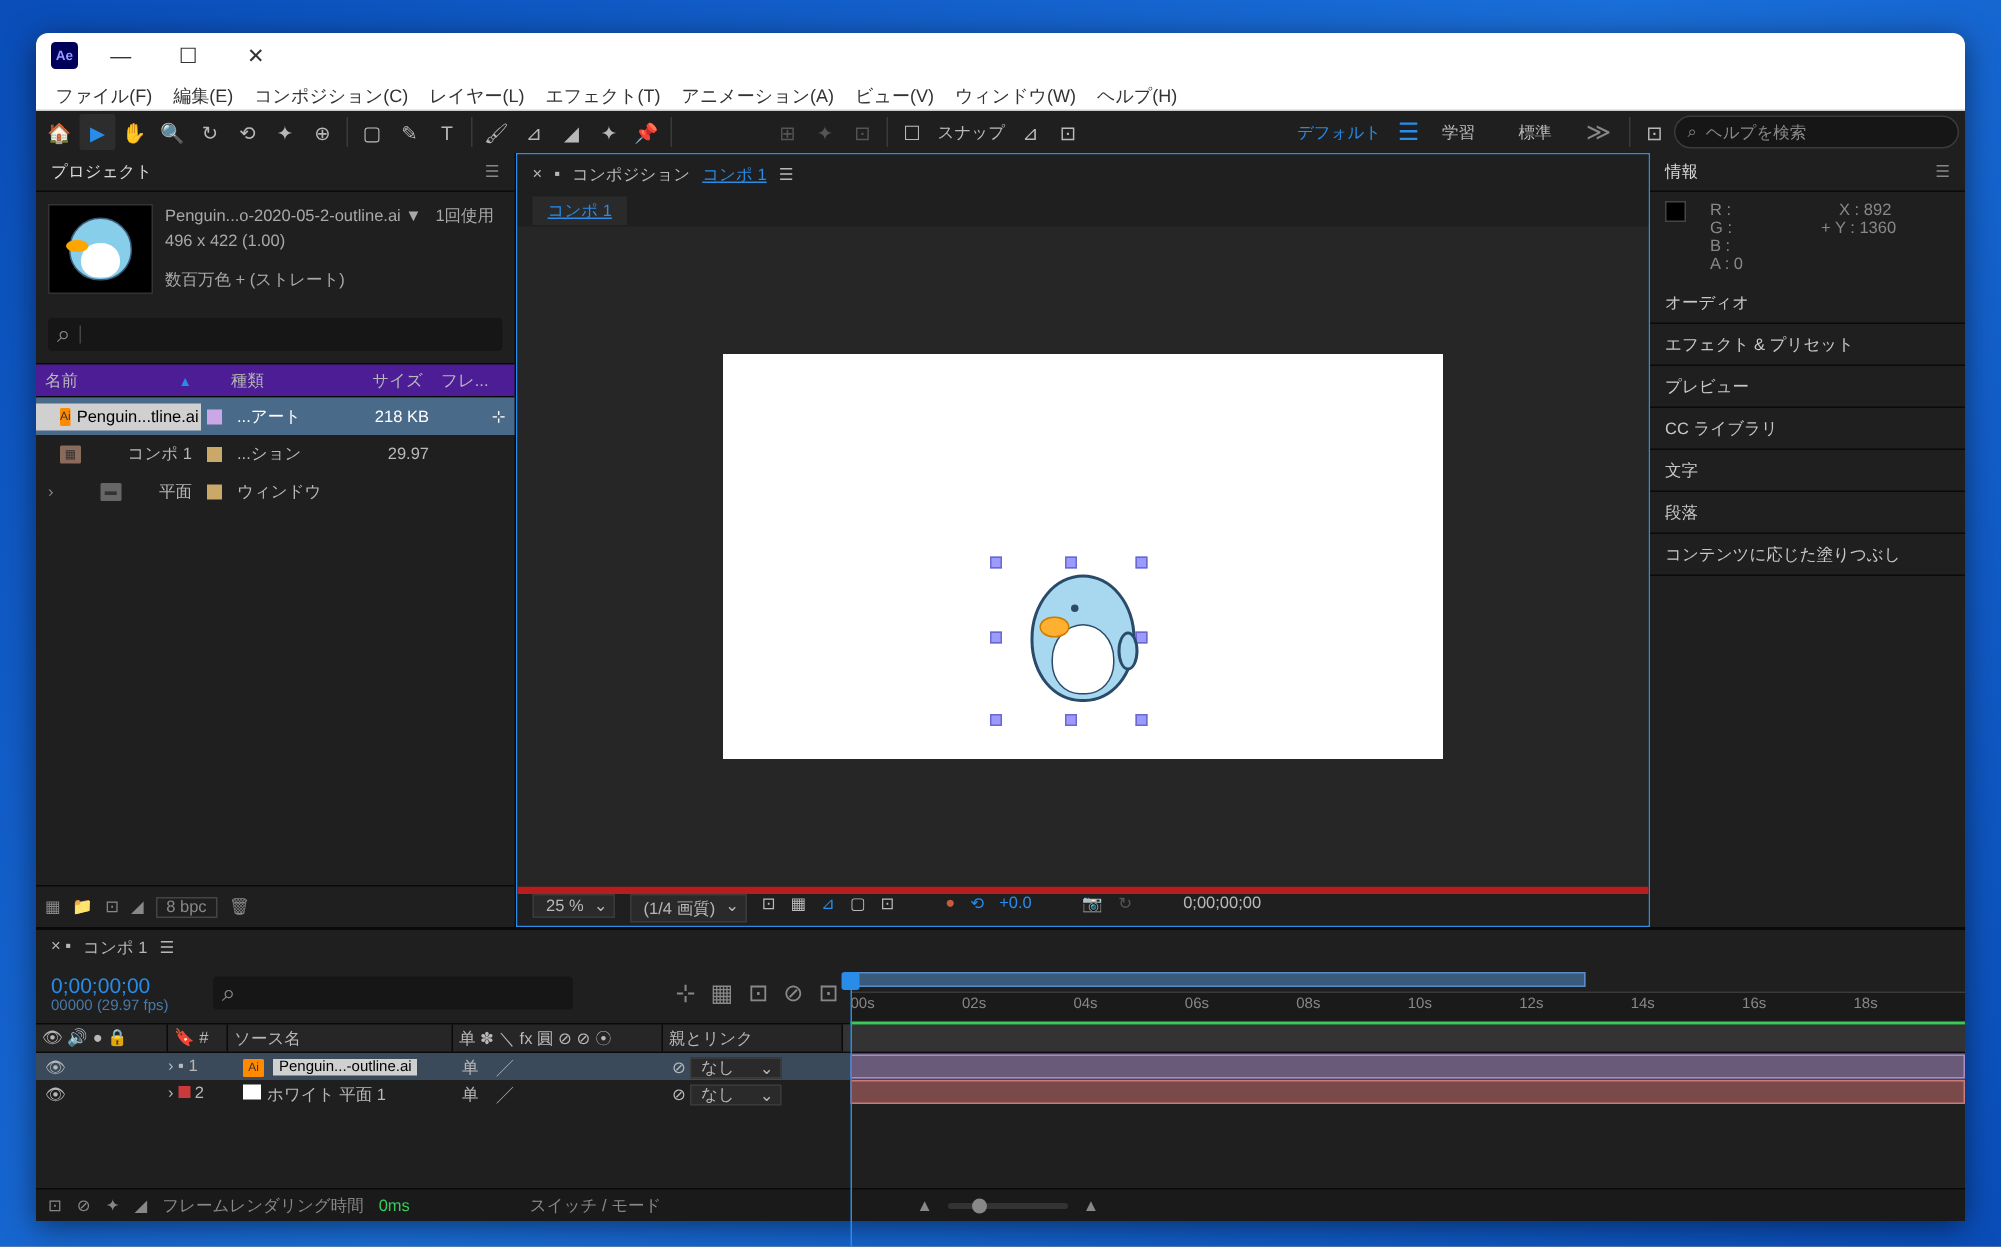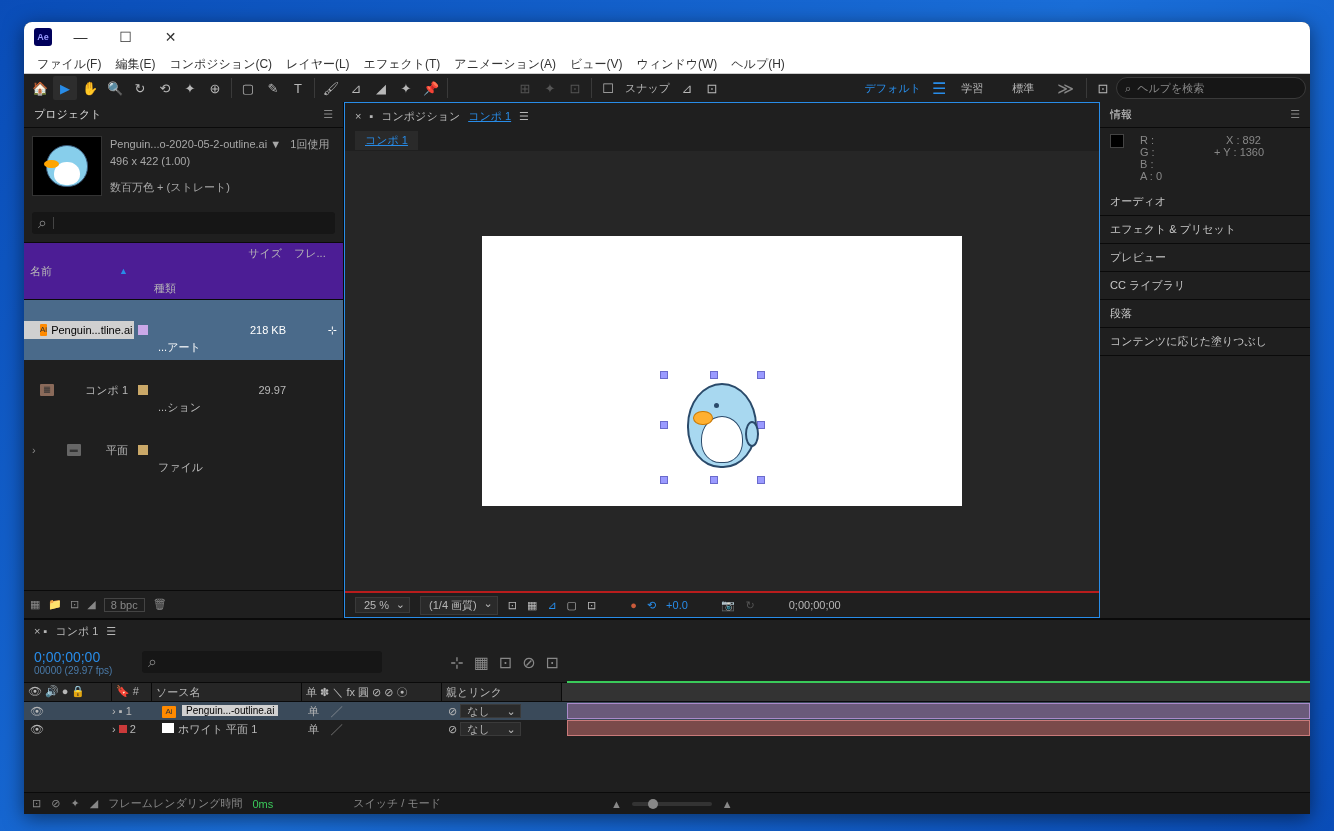--- a/index.html
+++ b/index.html
@@ -28,42 +28,42 @@
 .project-info { padding: 8px; display: flex; gap: 8px; }
 .thumb { width: 70px; height: 60px; background: #000; display: flex; align-items: center; justify-content: center; border: 1px solid #333; }
 .penguin-mini { width: 42px; height: 42px; position: relative; }
 .penguin-body { width: 100%; height: 100%; background: #87ceeb; border-radius: 50% 50% 48% 48%; border: 1px solid #3a5a7a; }
 .penguin-belly { position: absolute; bottom: 2px; left: 20%; width: 60%; height: 55%; background: #fff; border-radius: 50% 50% 45% 45%; }
 .penguin-beak { position: absolute; top: 35%; left: -5%; width: 35%; height: 20%; background: #ffa500; border-radius: 50%; }
 .info-text { font-size: 11px; color: #a8a8a8; line-height: 1.5; }
 .search2 { margin: 8px; background: #161616; border-radius: 3px; height: 22px; display: flex; align-items: center; padding: 0 6px; gap: 6px; color: #888; }
 .col-headers { display: flex; background: #4c1d95; border-top: 1px solid #0a0a0a; border-bottom: 1px solid #0a0a0a; font-size: 11px; color: #b8b8b8; }
 .col-name { width: 110px; padding: 3px 6px; display: flex; align-items: center; justify-content: space-between; }
-.col-type { width: 90px; padding: 3px 6px; margin-top: 35px; }
+.col-type { width: 90px; padding: 3px 6px; }
 .col-size { width: 50px; padding: 3px 6px; text-align: right; }
 .col-rest { flex: 1; padding: 3px 6px; }
 .sort-arrow { color: #288ce8; font-size: 9px; }
 .proj-row { display: flex; font-size: 11px; color: #b8b8b8; padding: 2px 0; align-items: center; }
 .proj-row.selected { background: #4a6a8a; color: #fff; }
 .proj-row.selected .col-name { background: #d0d0d0; color: #000; }
 .row-icon { width: 14px; height: 12px; background: #ff8a00; display: inline-block; margin: 0 4px 0 10px; border-radius: 1px; font-size: 8px; color: #333; text-align: center; line-height: 12px; }
 .row-icon.comp { background: #8a6a5a; }
 .row-icon.folder { background: #666; }
 .color-sw { width: 10px; height: 10px; display: inline-block; margin: 0 4px; }
 .bottom-bar { height: 28px; background: #1f1f1f; border-top: 1px solid #0a0a0a; display: flex; align-items: center; padding: 0 6px; gap: 8px; color: #888; font-size: 11px; }
 .center-panel { flex: 1; display: flex; flex-direction: column; border: 1px solid #288ce8; }
 .comp-tab-bar { height: 26px; background: #1f1f1f; display: flex; align-items: center; padding: 0 10px; font-size: 11px; color: #b8b8b8; gap: 8px; }
 .comp-tab-bar .link { color: #288ce8; text-decoration: underline; }
 .subtab { height: 22px; background: #1f1f1f; display: flex; align-items: center; padding: 0 10px; }
 .subtab-item { background: #2a2a2a; padding: 2px 10px; font-size: 11px; color: #288ce8; text-decoration: underline; }
 .viewport { flex: 1; background: #262626; display: flex; align-items: center; justify-content: center; position: relative; }
 .canvas { width: 480px; height: 270px; background: #fff; position: relative; }
 .sel-handle { position: absolute; width: 8px; height: 8px; background: #9a9aff; border: 1px solid #6a6acc; }
 .penguin-big { position: absolute; width: 90px; height: 95px; }
-.viewport-bottom { height: 26px; background: #1f1f1f; border-top: 2px solid #b91c1c; display: flex; align-items: center; padding: 0 10px; gap: 10px; font-size: 11px; color: #b8b8b8; }
+.viewport-bottom { height: 26px; background: #1f1f1f; border-top: 5px solid #b91c1c; display: flex; align-items: flex-start; padding: 0 10px; gap: 10px; font-size: 11px; color: #b8b8b8; }
 .dropdown { background: #2a2a2a; border: 1px solid #3a3a3a; padding: 1px 20px 1px 8px; position: relative; font-size: 11px; }
 .dropdown::after { content: "⌄"; position: absolute; right: 4px; top: 0; }
 .right-panel { width: 210px; background: #1f1f1f; display: flex; flex-direction: column; }
 .info-panel { padding: 6px 10px; font-size: 11px; color: #888; display: flex; gap: 16px; }
 .rgba-col { width: 70px; }
 .xy-col { flex: 1; }
 .info-sub { padding: 4px 10px 10px; font-size: 11px; color: #288ce8; border-bottom: 1px solid #0a0a0a; }
 .accordion-item { padding: 6px 10px; font-size: 11px; color: #c8c8c8; border-bottom: 1px solid #0a0a0a; }
 .timeline-panel { height: 196px; background: #1f1f1f; border-top: 2px solid #0a0a0a; display: flex; flex-direction: column; }
 .tl-tab { height: 22px; display: flex; align-items: center; padding: 0 10px; font-size: 11px; color: #b8b8b8; gap: 8px; }
@@ -211,21 +211,21 @@
         <div class="col-type">...ション</div>
         <div class="col-size" style="text-align:right">29.97</div>
       </div>
       <div class="proj-row">
         <div class="col-name">
             <span style="margin-left:2px;color:#888">›</span>
             <span class="row-icon folder">▬</span>
             <span>平面</span>
           </div>
         <span class="color-sw" style="background:#caa868"></span>
-        <div class="col-type">ファイル</div>
+        <div class="col-type">ウィンドウ</div>
       </div>
       <div style="flex:1"></div>
       <div class="bottom-bar">
         <span>▦</span>
         <span>📁</span>
         <span>⊡</span>
         <span>◢</span>
         <span style="border:1px solid #444;padding:0 6px">8 bpc</span>
         <span>🗑</span>
       </div>
@@ -297,20 +297,21 @@
         </div>
         <div class="xy-col">
           <div><span>X :</span> <span>892</span></div>
           <div><span style="margin-left:-12px">+</span> <span>Y :</span> <span>1360</span></div>
         </div>
       </div>
       <div class="accordion-item">オーディオ</div>
       <div class="accordion-item">エフェクト &amp; プリセット</div>
       <div class="accordion-item">プレビュー</div>
       <div class="accordion-item">CC ライブラリ</div>
+      <div class="accordion-item">文字</div>
       <div class="accordion-item">段落</div>
       <div class="accordion-item">コンテンツに応じた塗りつぶし</div>
     </div>
   </div>
 
   <div class="timeline-panel">
     <div class="tl-tab">× ▪ <span>コンポ 1</span> ☰</div>
     <div class="tl-header">
       <div class="tl-timecode">
         <div class="tc-blue">0;00;00;00</div>
@@ -318,20 +319,37 @@
       </div>
       <div class="tl-search">
           <div class="search2" style="margin:0">⌕</div>
         </div>
       <div class="tl-icons">
         <span>⊹</span>
         <span>▦</span>
         <span>⊡</span>
         <span>⊘</span>
         <span>⊡</span>
+      </div>
+      <div class="tl-ruler">
+        <div class="work-area"></div>
+        <div class="playhead">
+            <div class="playhead-head"></div>
+            <div class="playhead-line"></div>
+          </div>
+        <span class="ruler-mark" style="left:0%">00s</span>
+        <span class="ruler-mark" style="left:10%">02s</span>
+        <span class="ruler-mark" style="left:20%">04s</span>
+        <span class="ruler-mark" style="left:30%">06s</span>
+        <span class="ruler-mark" style="left:40%">08s</span>
+        <span class="ruler-mark" style="left:50%">10s</span>
+        <span class="ruler-mark" style="left:60%">12s</span>
+        <span class="ruler-mark" style="left:70%">14s</span>
+        <span class="ruler-mark" style="left:80%">16s</span>
+        <span class="ruler-mark" style="left:90%">18s</span>
       </div>
     </div>
     <div class="tl-cols">
       <div class="tlc" style="width:88px">👁 🔊 ● 🔒</div>
       <div class="tlc" style="width:40px">🔖 <span>#</span></div>
       <div class="tlc" style="width:150px">ソース名</div>
       <div class="tlc" style="width:140px">单 ✽ ＼ fx 圓 ⊘ ⊘ ☉</div>
       <div class="tlc" style="width:120px">親とリンク</div>
       <div style="flex:1;background:#333"></div>
     </div>

